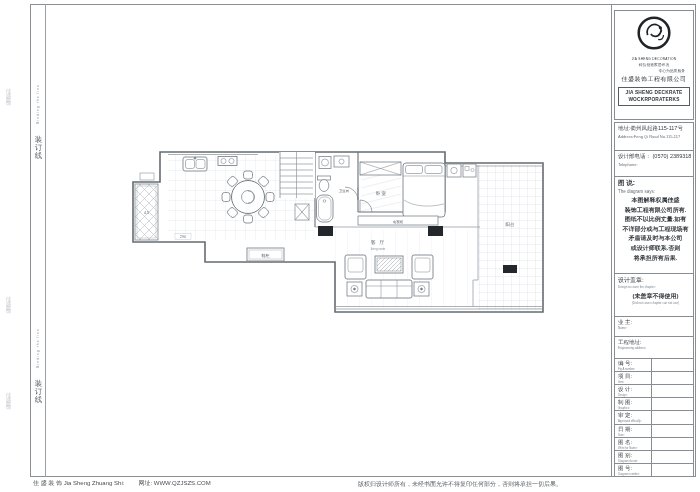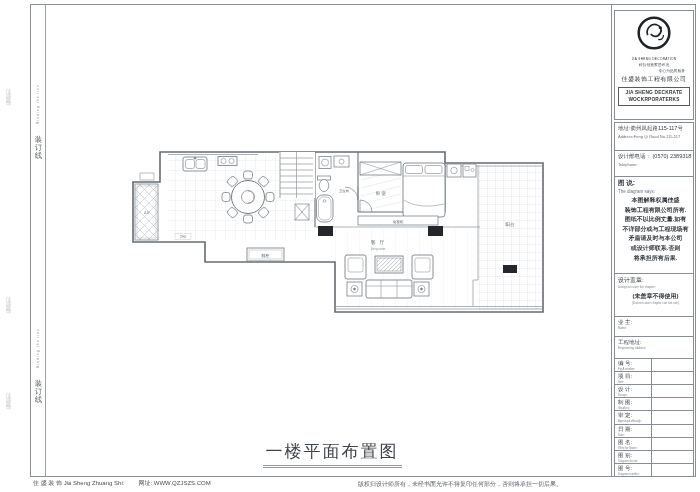--- a/index.html
+++ b/index.html
@@ -257,23 +257,20 @@
       <text x="286" y="55" font-size="4.5">卧 室</text>
       <text x="249" y="52" font-size="3.5">卫生间</text>
       <text x="415" y="86" font-size="4.5">阳台</text>
       <text x="170.5" y="116.5" font-size="4">鞋柜</text>
       <text x="303" y="82.5" font-size="3.5">电视柜</text>
       <text x="51.5" y="74" font-size="3.5">4.5</text>
       <text x="88" y="98" font-size="4" fill="#777e85">290</text>
     </g>
   </svg>
 
-  <div class="dwg-title">
-    <span>一楼平面布置图</span>
-  </div>
 
   <div class="tb">
 
     <div class="tb-box logo-wrap" style="top:6px;height:110px;">
       <svg width="38" height="38" style="margin-top:3px;" viewBox="0 0 36 36">
         <circle cx="18" cy="18" r="14.5" fill="none" stroke="#1f2428" stroke-width="2.4"></circle>
         <path d="M12 20c-2-6 3-11 8-10c4 1 6 5 4 8c-2 4-7 4-9 1" fill="none" stroke="#1f2428" stroke-width="1.6"></path>
         <path d="M22 24c3 1 5-1 5-4" fill="none" stroke="#1f2428" stroke-width="1.2"></path>
         <circle cx="24" cy="13" r="1.5" fill="#1f2428"></circle>
       </svg>

